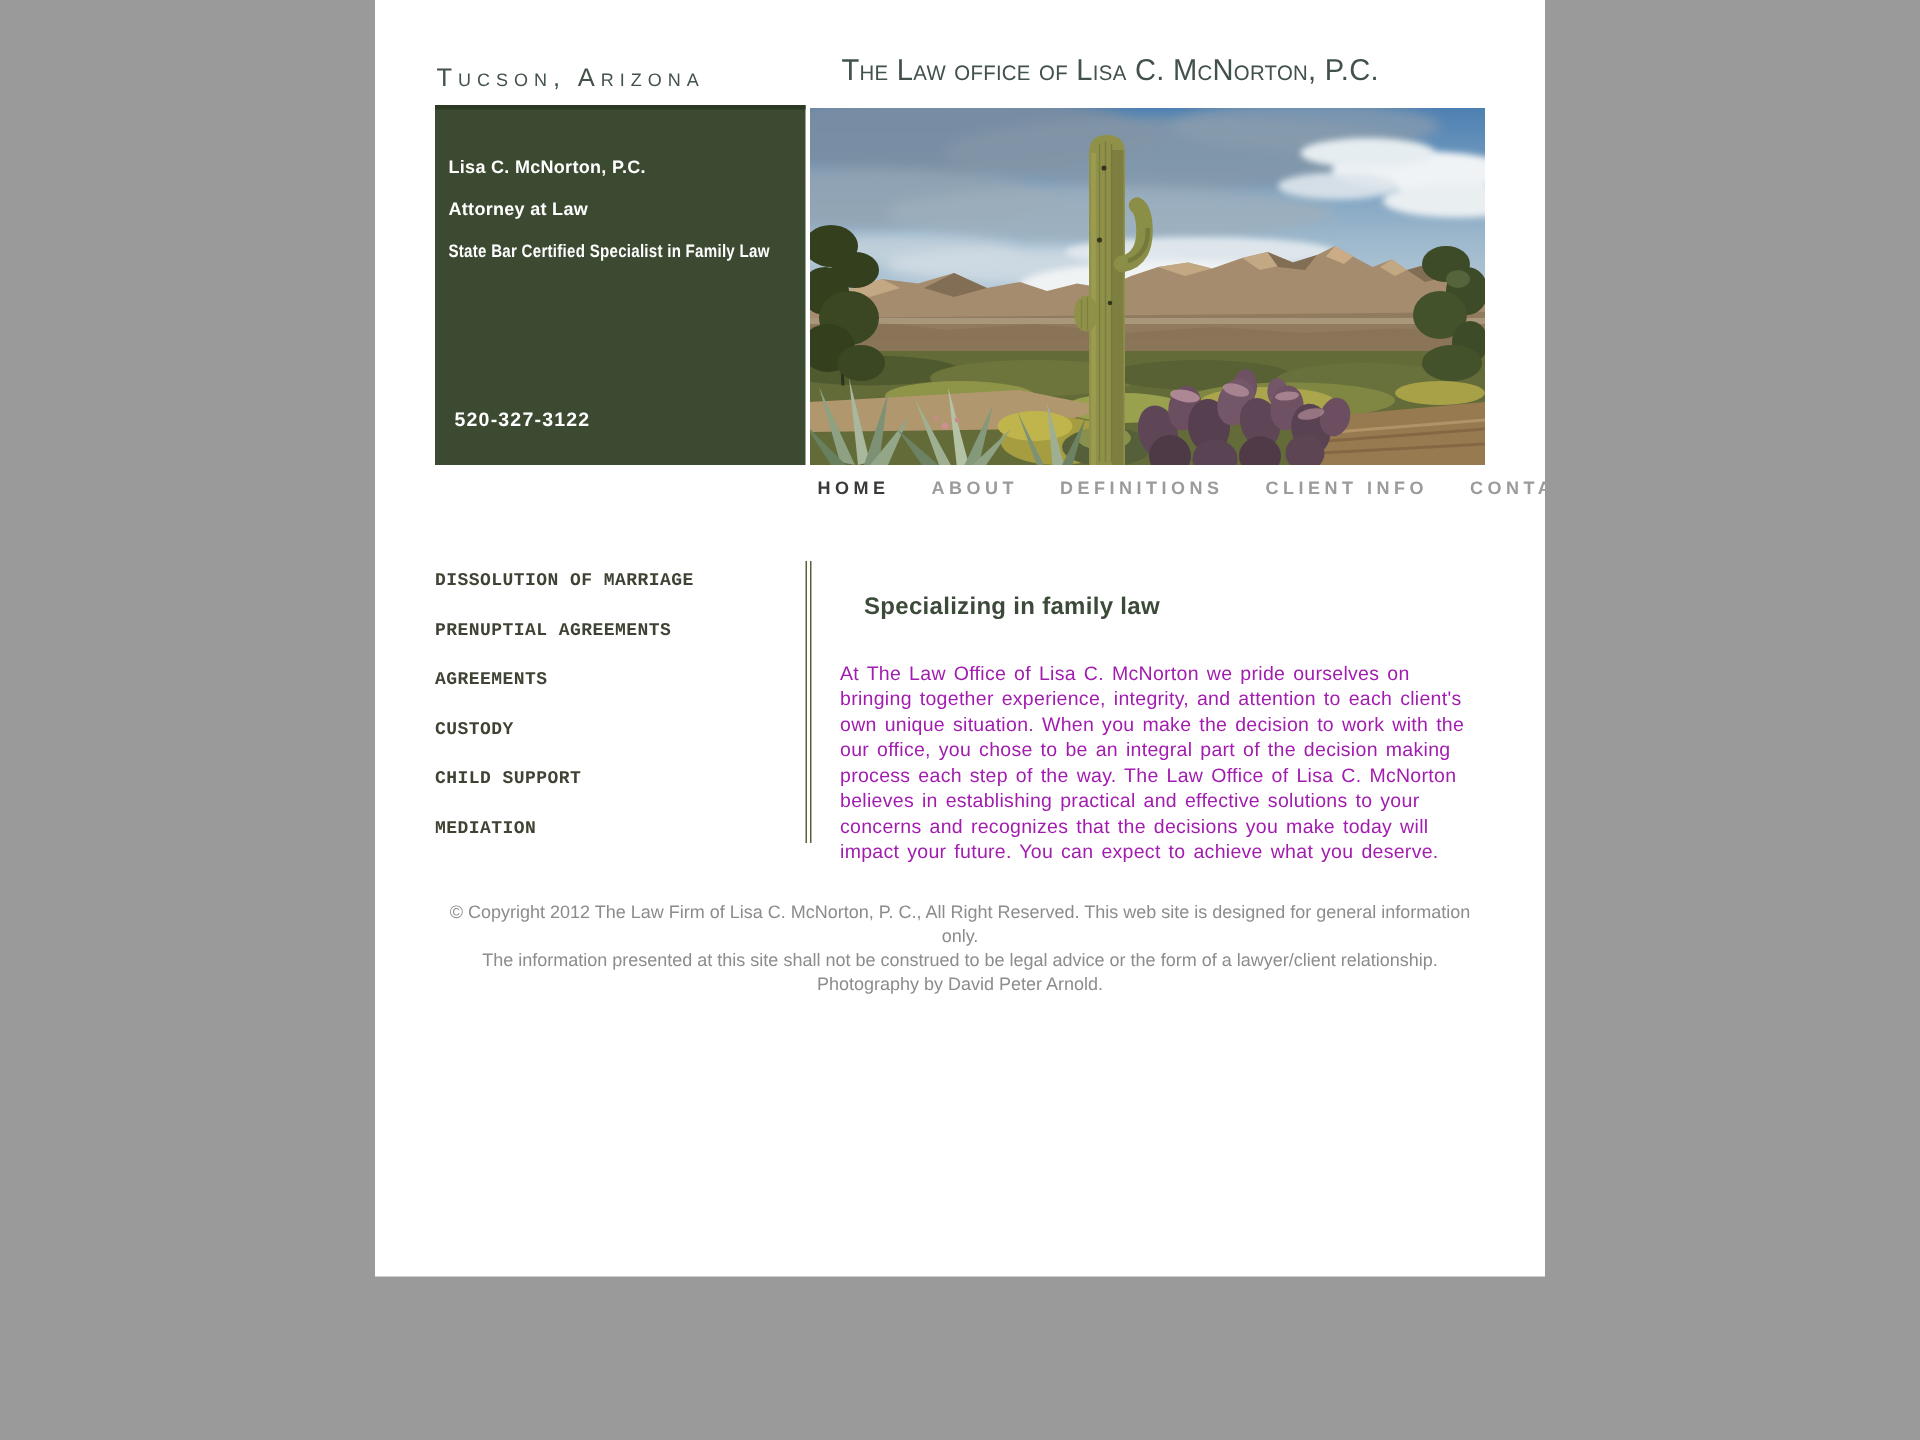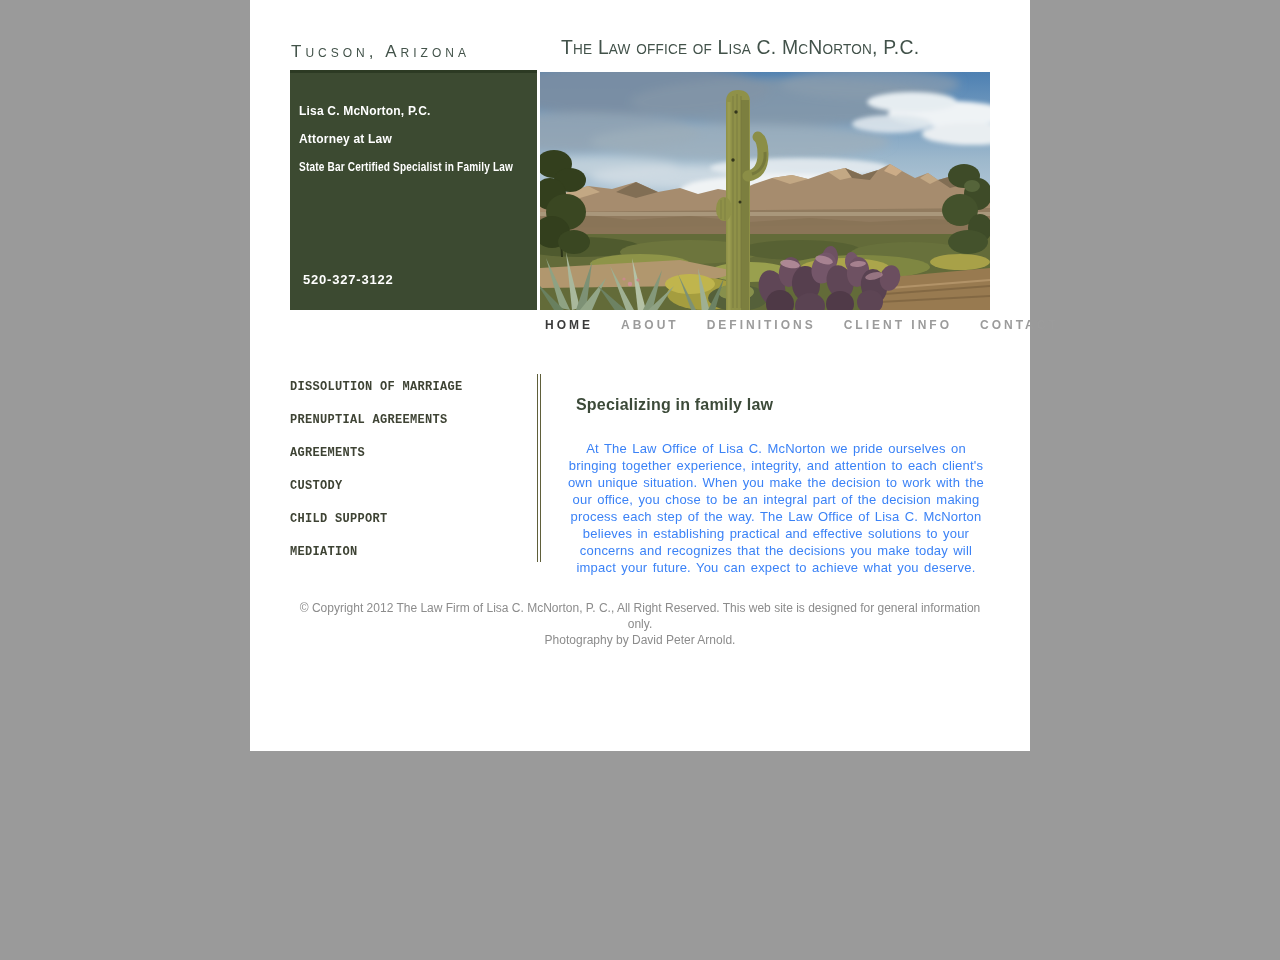--- a/index.html
+++ b/index.html
@@ -6,21 +6,21 @@
     margin: 0;
     padding: 0;
     background: #9a9a9a;
     font-family: "Liberation Sans", sans-serif;
   }
   body { width: 1280px; height: 960px; overflow: hidden; }
 
   .page {
     position: relative;
     width: 780px;
-    height: 751px;
+    height: 851px;
     margin: 0 auto;
     background: #ffffff;
   }
 
   
   .location {
     position: absolute;
     left: 41px; top: 42px;
     font-variant: small-caps;
     font-size: 17px;
@@ -130,24 +130,23 @@
     margin: 16px;
     font-size: 16px;
     font-weight: bold;
     letter-spacing: 0.2px;
     color: #3c4a39;
   }
   .content p {
     margin: 26px 0 0 0;
     font-size: 13px;
     line-height: 17px;
-    color: #3b82f6;
+    color: #a21caf;
     letter-spacing: 0.2px;
     word-spacing: 1.5px;
-    text-align: center;
   }
 
   
   .footer {
     position: absolute;
     left: 40px; top: 600px;
     width: 700px;
     text-align: center;
   }
   .footer p {
@@ -334,16 +333,17 @@
 
   <div class="divider"></div>
 
   <main class="content">
     <h2>Specializing in family law</h2>
     <p>At The Law Office of Lisa C. McNorton we pride ourselves on bringing together experience, integrity, and attention to each client's own unique situation. When you make the decision to work with the our office, you chose to be an integral part of the decision making process each step of the way. The Law Office of Lisa C. McNorton believes in establishing practical and effective solutions to your concerns and recognizes that the decisions you make today will impact your future. You can expect to achieve what you deserve.</p>
   </main>
 
   <footer class="footer">
     <p>© Copyright 2012 The Law Firm of Lisa C. McNorton, P. C., All Right Reserved. This web site is designed for general information only.</p>
+    <p>The information presented at this site shall not be construed to be legal advice or the form of a lawyer/client relationship.</p>
     <p>Photography by David Peter Arnold.</p>
   </footer>
 
 </div>
 
 </body></html>

